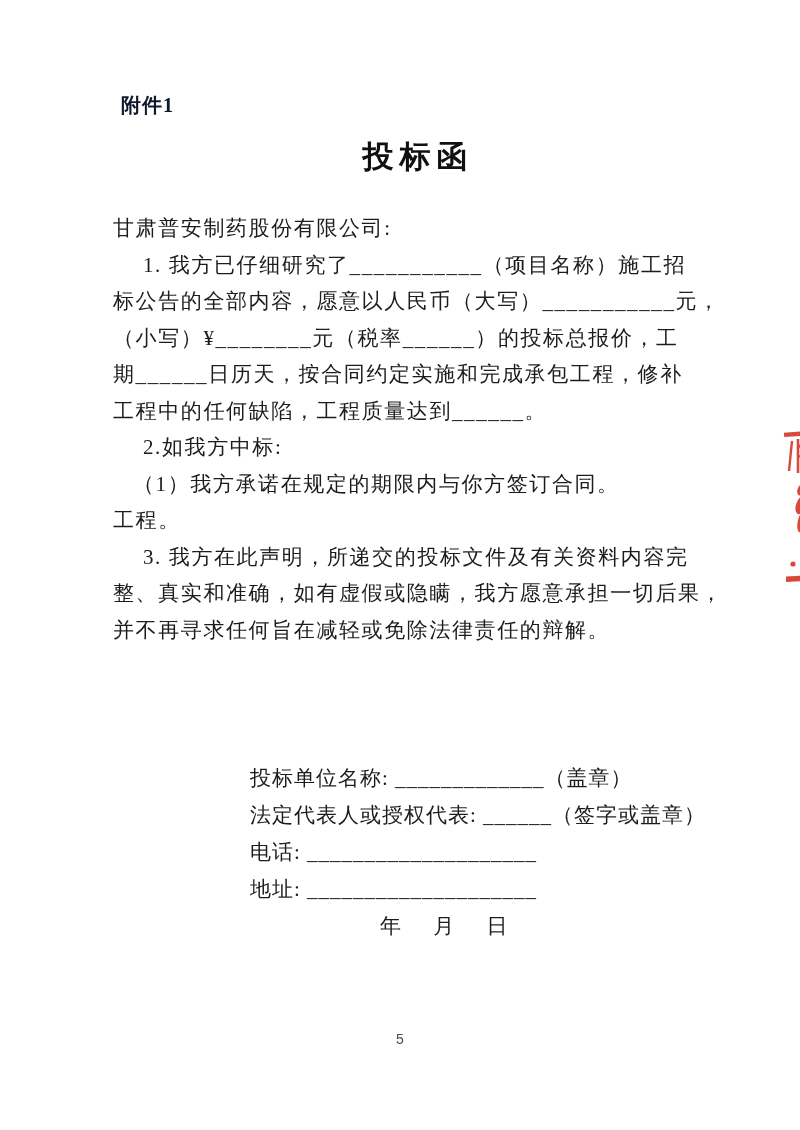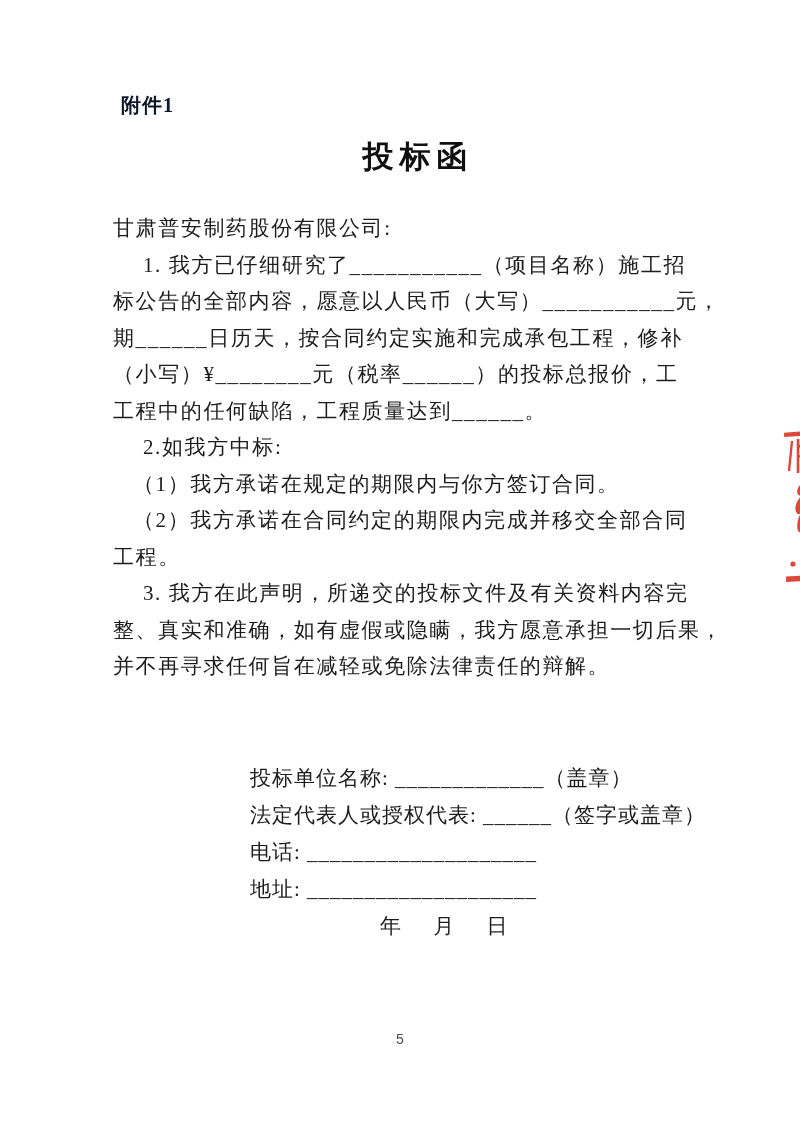--- a/index.html
+++ b/index.html
@@ -91,26 +91,25 @@
 <div class="page">
 
   <div class="attachment">附件1</div>
 
   <div class="title">投标函</div>
 
   <div class="doc-body">
     <div class="bline">甘肃普安制药股份有限公司:</div>
     <div class="bline ind">1. 我方已仔细研究了___________（项目名称）施工招</div>
     <div class="bline">标公告的全部内容，愿意以人民币（大写）___________元，</div>
+    <div class="bline">（小写）¥________元（税率______）的投标总报价，工</div>
     <div class="bline">期______日历天，按合同约定实施和完成承包工程，修补</div>
-    <div class="bline">（小写）¥________元（税率______）的投标总报价，工</div>
     <div class="bline">工程中的任何缺陷，工程质量达到______。</div>
     <div class="bline ind">2.如我方中标:</div>
     <div class="bline ind2">（1）我方承诺在规定的期限内与你方签订合同。</div>
-    <div class="bline ind2">（2）我方承诺在合同约定的期限内完成并移交全部合同</div>
     <div class="bline">工程。</div>
     <div class="bline ind">3. 我方在此声明，所递交的投标文件及有关资料内容完</div>
     <div class="bline">整、真实和准确，如有虚假或隐瞒，我方愿意承担一切后果，</div>
     <div class="bline">并不再寻求任何旨在减轻或免除法律责任的辩解。</div>
   </div>
 
   <div class="sig-block">
     <div class="sig-line">投标单位名称: _____________（盖章）</div>
     <div class="sig-line">法定代表人或授权代表: ______（签字或盖章）</div>
     <div class="sig-line">电话: ____________________</div>

